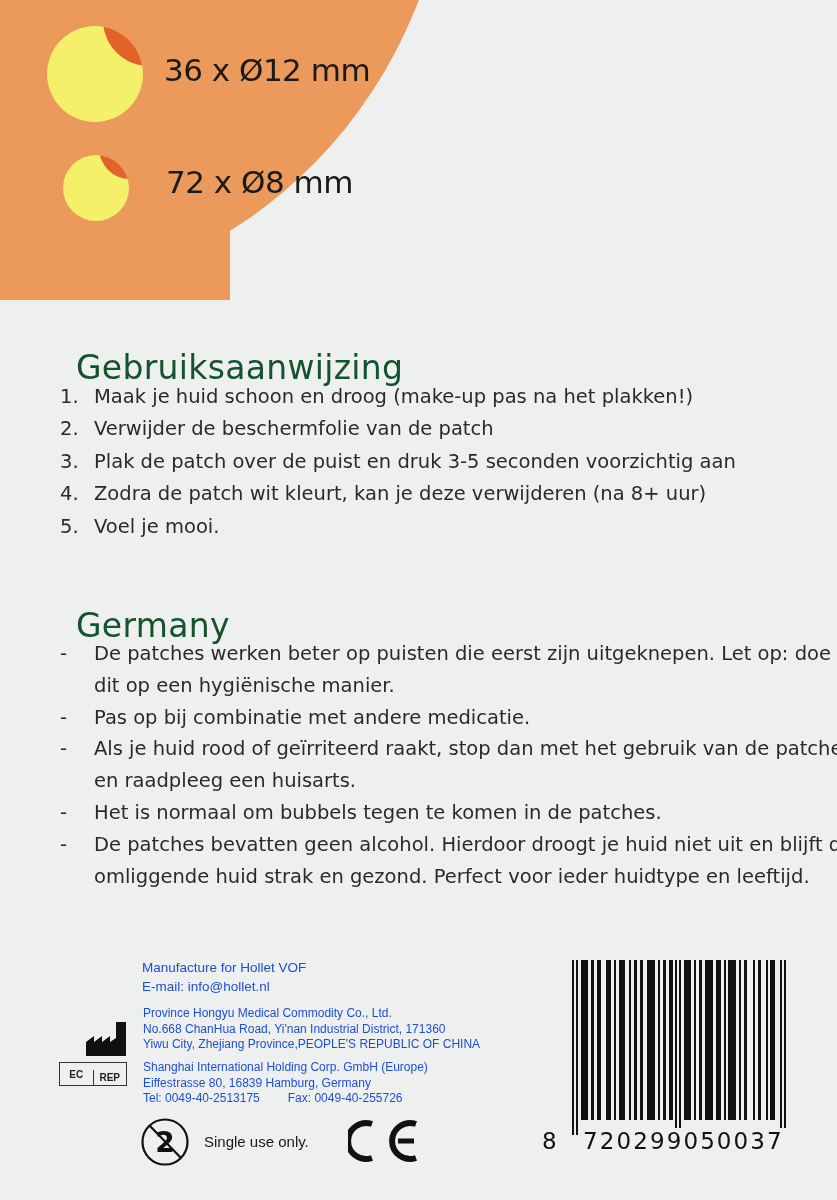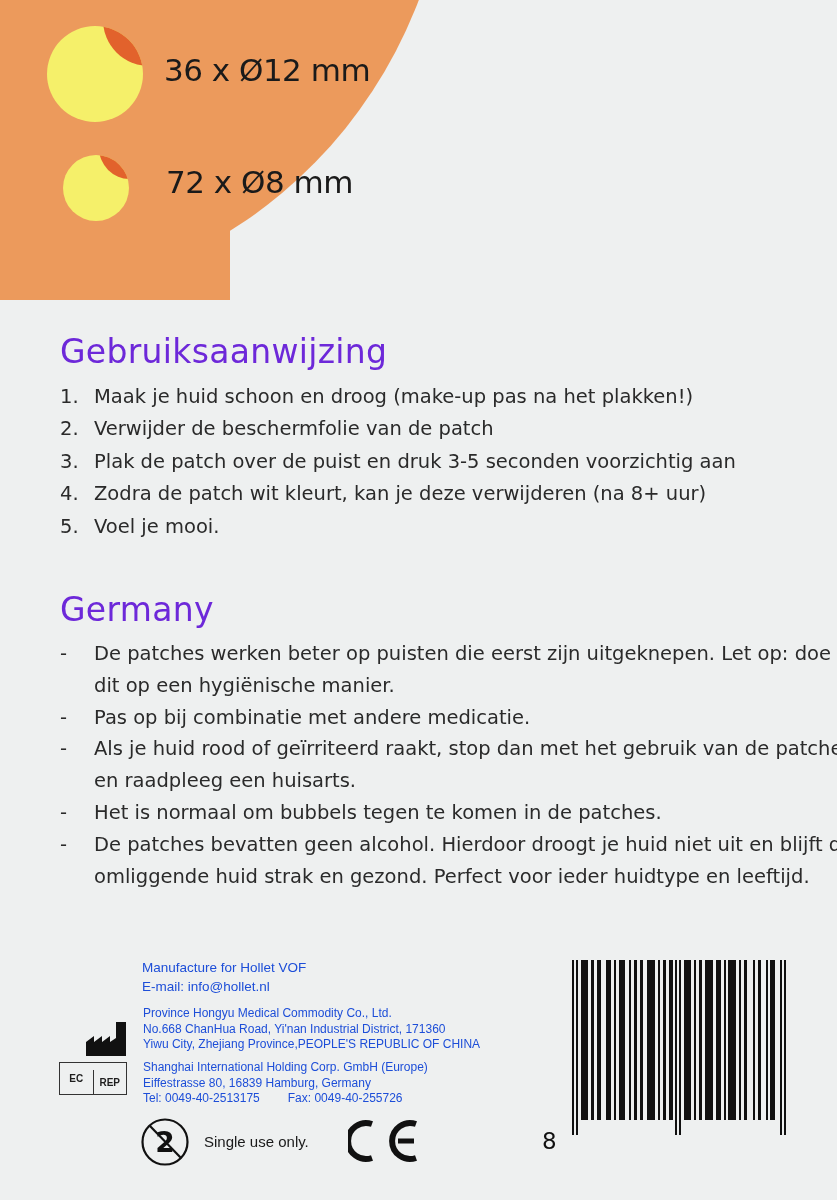--- a/index.html
+++ b/index.html
@@ -32,38 +32,38 @@
   }
   .patch .peel {
     position: absolute; border-radius: 50%;
     background: #e2622c;
   }
   .size-label {
     position: absolute; font-size: 31px; color: #1a1a1a;
     letter-spacing: -0.5px;
   }
   h2 {
-    position: absolute; margin: 0; font-weight: 400;
-    font-size: 33px; color: #6d28d9; letter-spacing: 0.3px;
+    position: absolute; margin: 16px; font-weight: 400;
+    font-size: 33px; color: #14532d; letter-spacing: 0.3px;
   }
   .list {
     position: absolute; left: 60px; margin: 0; padding: 0; list-style: none;
     font-size: 19.5px; color: #2a2a2a;
   }
   .list li { position: relative; padding-left: 34px; line-height: 32.4px; white-space: nowrap; }
   .list li .num { position: absolute; left: 0; top: 0; }
   .adv li { line-height: 31.8px; white-space: normal; width: 760px; }
   .small {
     position: absolute; font-family: "Liberation Sans", sans-serif;
     font-size: 12px; color: #1d4ed8; line-height: 15.5px;
   }
   .small.big { font-size: 13.5px; line-height: 19px; }
   .factory { position: absolute; left: 86px; top: 1022px; width: 40px; height: 34px; }
   .ecrep {
-    position: absolute; left: 59px; top: 1062px; width: 68px; height: 33px;
+    position: absolute; left: 59px; top: 1062px; width: 68px; height: 24px;
     border: 1.3px solid #333; display: flex; font-family: "Liberation Sans", sans-serif;
     font-size: 10px; font-weight: 700; box-sizing: border-box; justify-content: space-between;
   }
   .ecrep span { flex: 1; display: flex; align-items: center; justify-content: center; }
   .ecrep span + span { border-left: 1.3px solid #333; margin-top: 7px; }
   .noreuse { position: absolute; left: 140px; top: 1117px; width: 50px; height: 50px; }
   .single { position: absolute; left: 204px; top: 1133px; font-family: "Liberation Sans", sans-serif; font-size: 15px; color: #1a1a1a; }
   .ce { position: absolute; left: 348px; top: 1118px; width: 76px; height: 46px; }
   .barcode { position: absolute; left: 572px; top: 960px; width: 230px; height: 175px; }
   .barcode-digits {
@@ -173,13 +173,14 @@
         <rect x="172" y="0" width="3" height="160"></rect>
       <rect x="181" y="0" width="2" height="160"></rect>
         <rect x="186" y="0" width="3" height="160"></rect>
       <rect x="194" y="0" width="2" height="160"></rect>
         <rect x="198" y="0" width="5" height="160"></rect>
       <rect x="208" y="0" width="2" height="175"></rect>
         <rect x="212" y="0" width="2" height="175"></rect>
     </g>
   </svg>
   <div class="barcode-digits" style="left:542px;">8</div>
+  <div class="barcode-digits" style="left:581px;padding:0 2px;">720299050037</div>
 </div>
 
 </body></html>

